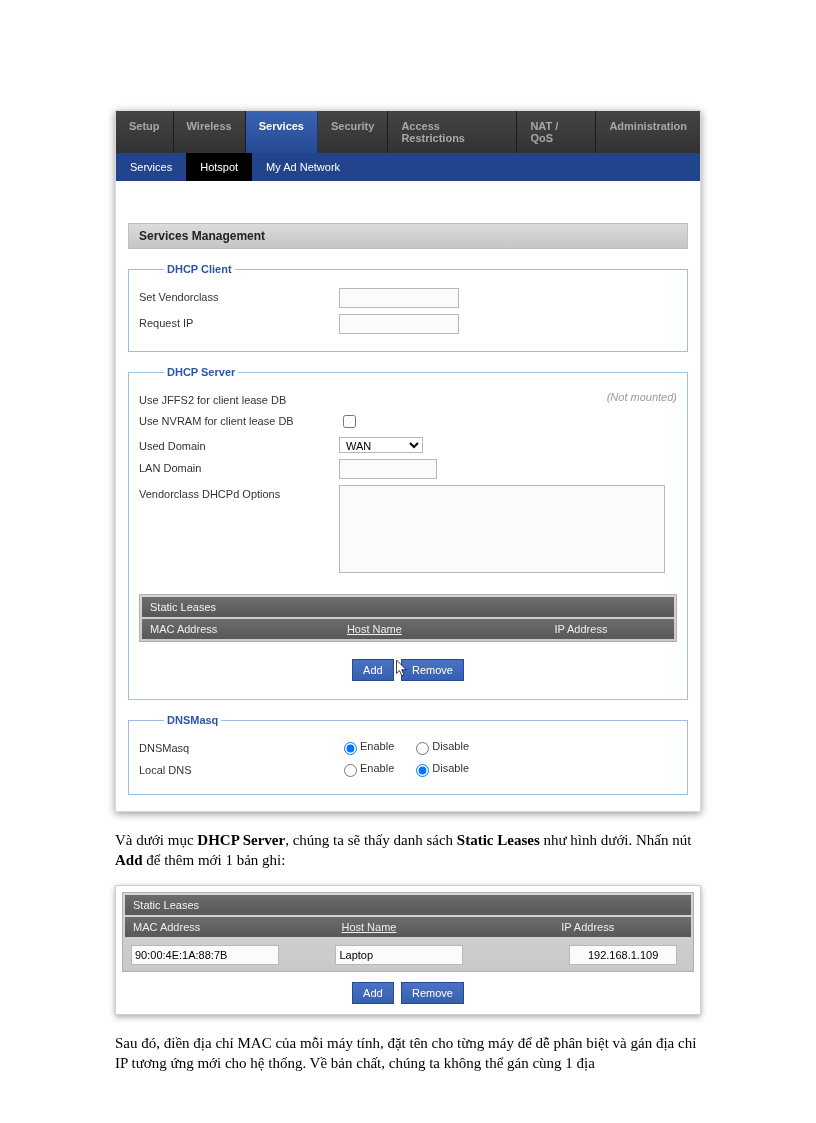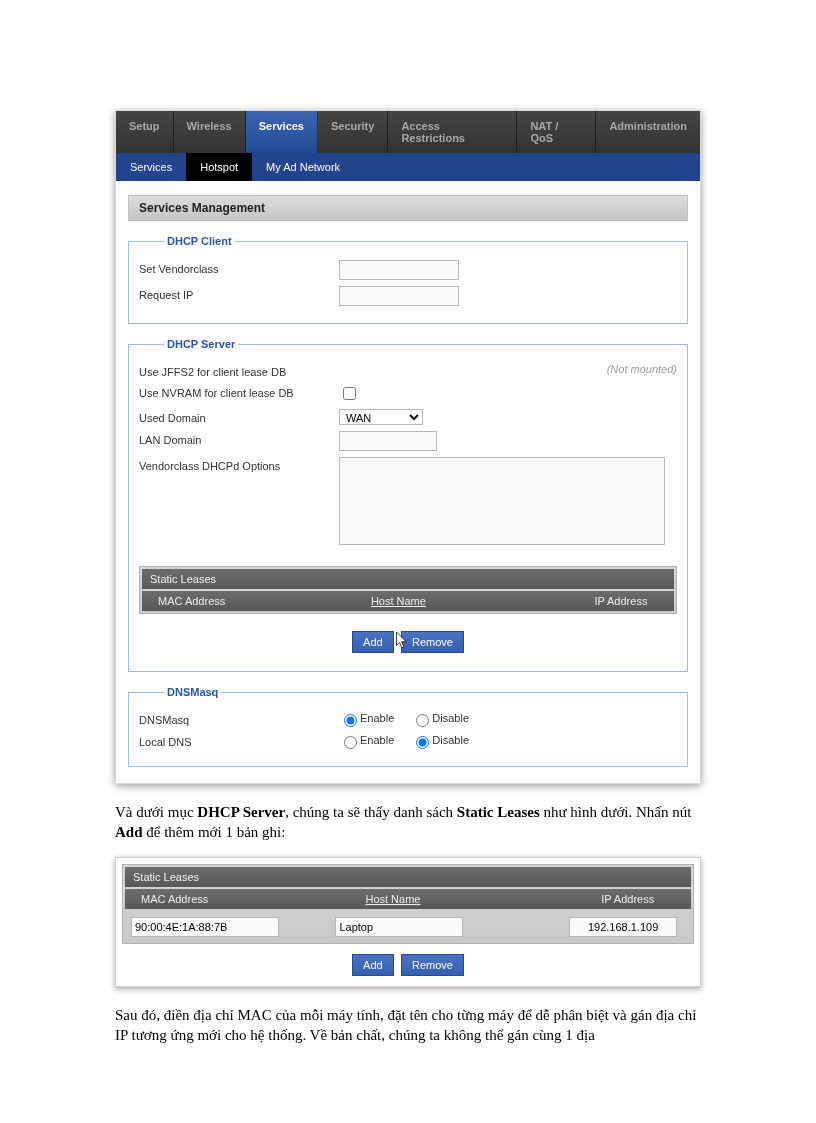--- a/index.html
+++ b/index.html
@@ -59,20 +59,21 @@
     padding: 14px 6px 6px 6px;
   }
 
   .section-title-bar {
     background: linear-gradient(#dcdcdc,#c5c5c5);
     font-weight: bold;
     font-size: 12px;
     padding: 5px 10px;
     border: 1px solid #bfbfbf;
     color: #222;
+    margin-top: 28px;
   }
 
   fieldset.group {
     border: 1px solid #9dbde3;
     margin: 14px 6px 0 6px;
     padding: 10px 10px 14px 10px;
   }
   fieldset.group > legend {
     color: #2a55a8;
     font-weight: bold;
@@ -133,21 +134,21 @@
     padding: 4px 8px;
   }
   .leases-header-row, .leases-header-row2 {
     display: flex;
     background: linear-gradient(#6c6c6c,#585858);
     color: #eee;
     font-size: 11px;
     margin-top: 2px;
   }
   .leases-header-row > div, .leases-header-row2 > div {
-    padding: 4px 16px;
+    padding: 4px 8px;
   }
   .col-mac { flex: 0 0 34%; }
   .col-host { flex: 0 0 36%; text-decoration: underline; }
   .col-ip { flex: 1; }
 
   .leases-input-row {
     display:flex;
     padding-top:4px;
   }
   .leases-input-row .cell { padding: 4px 6px; }

